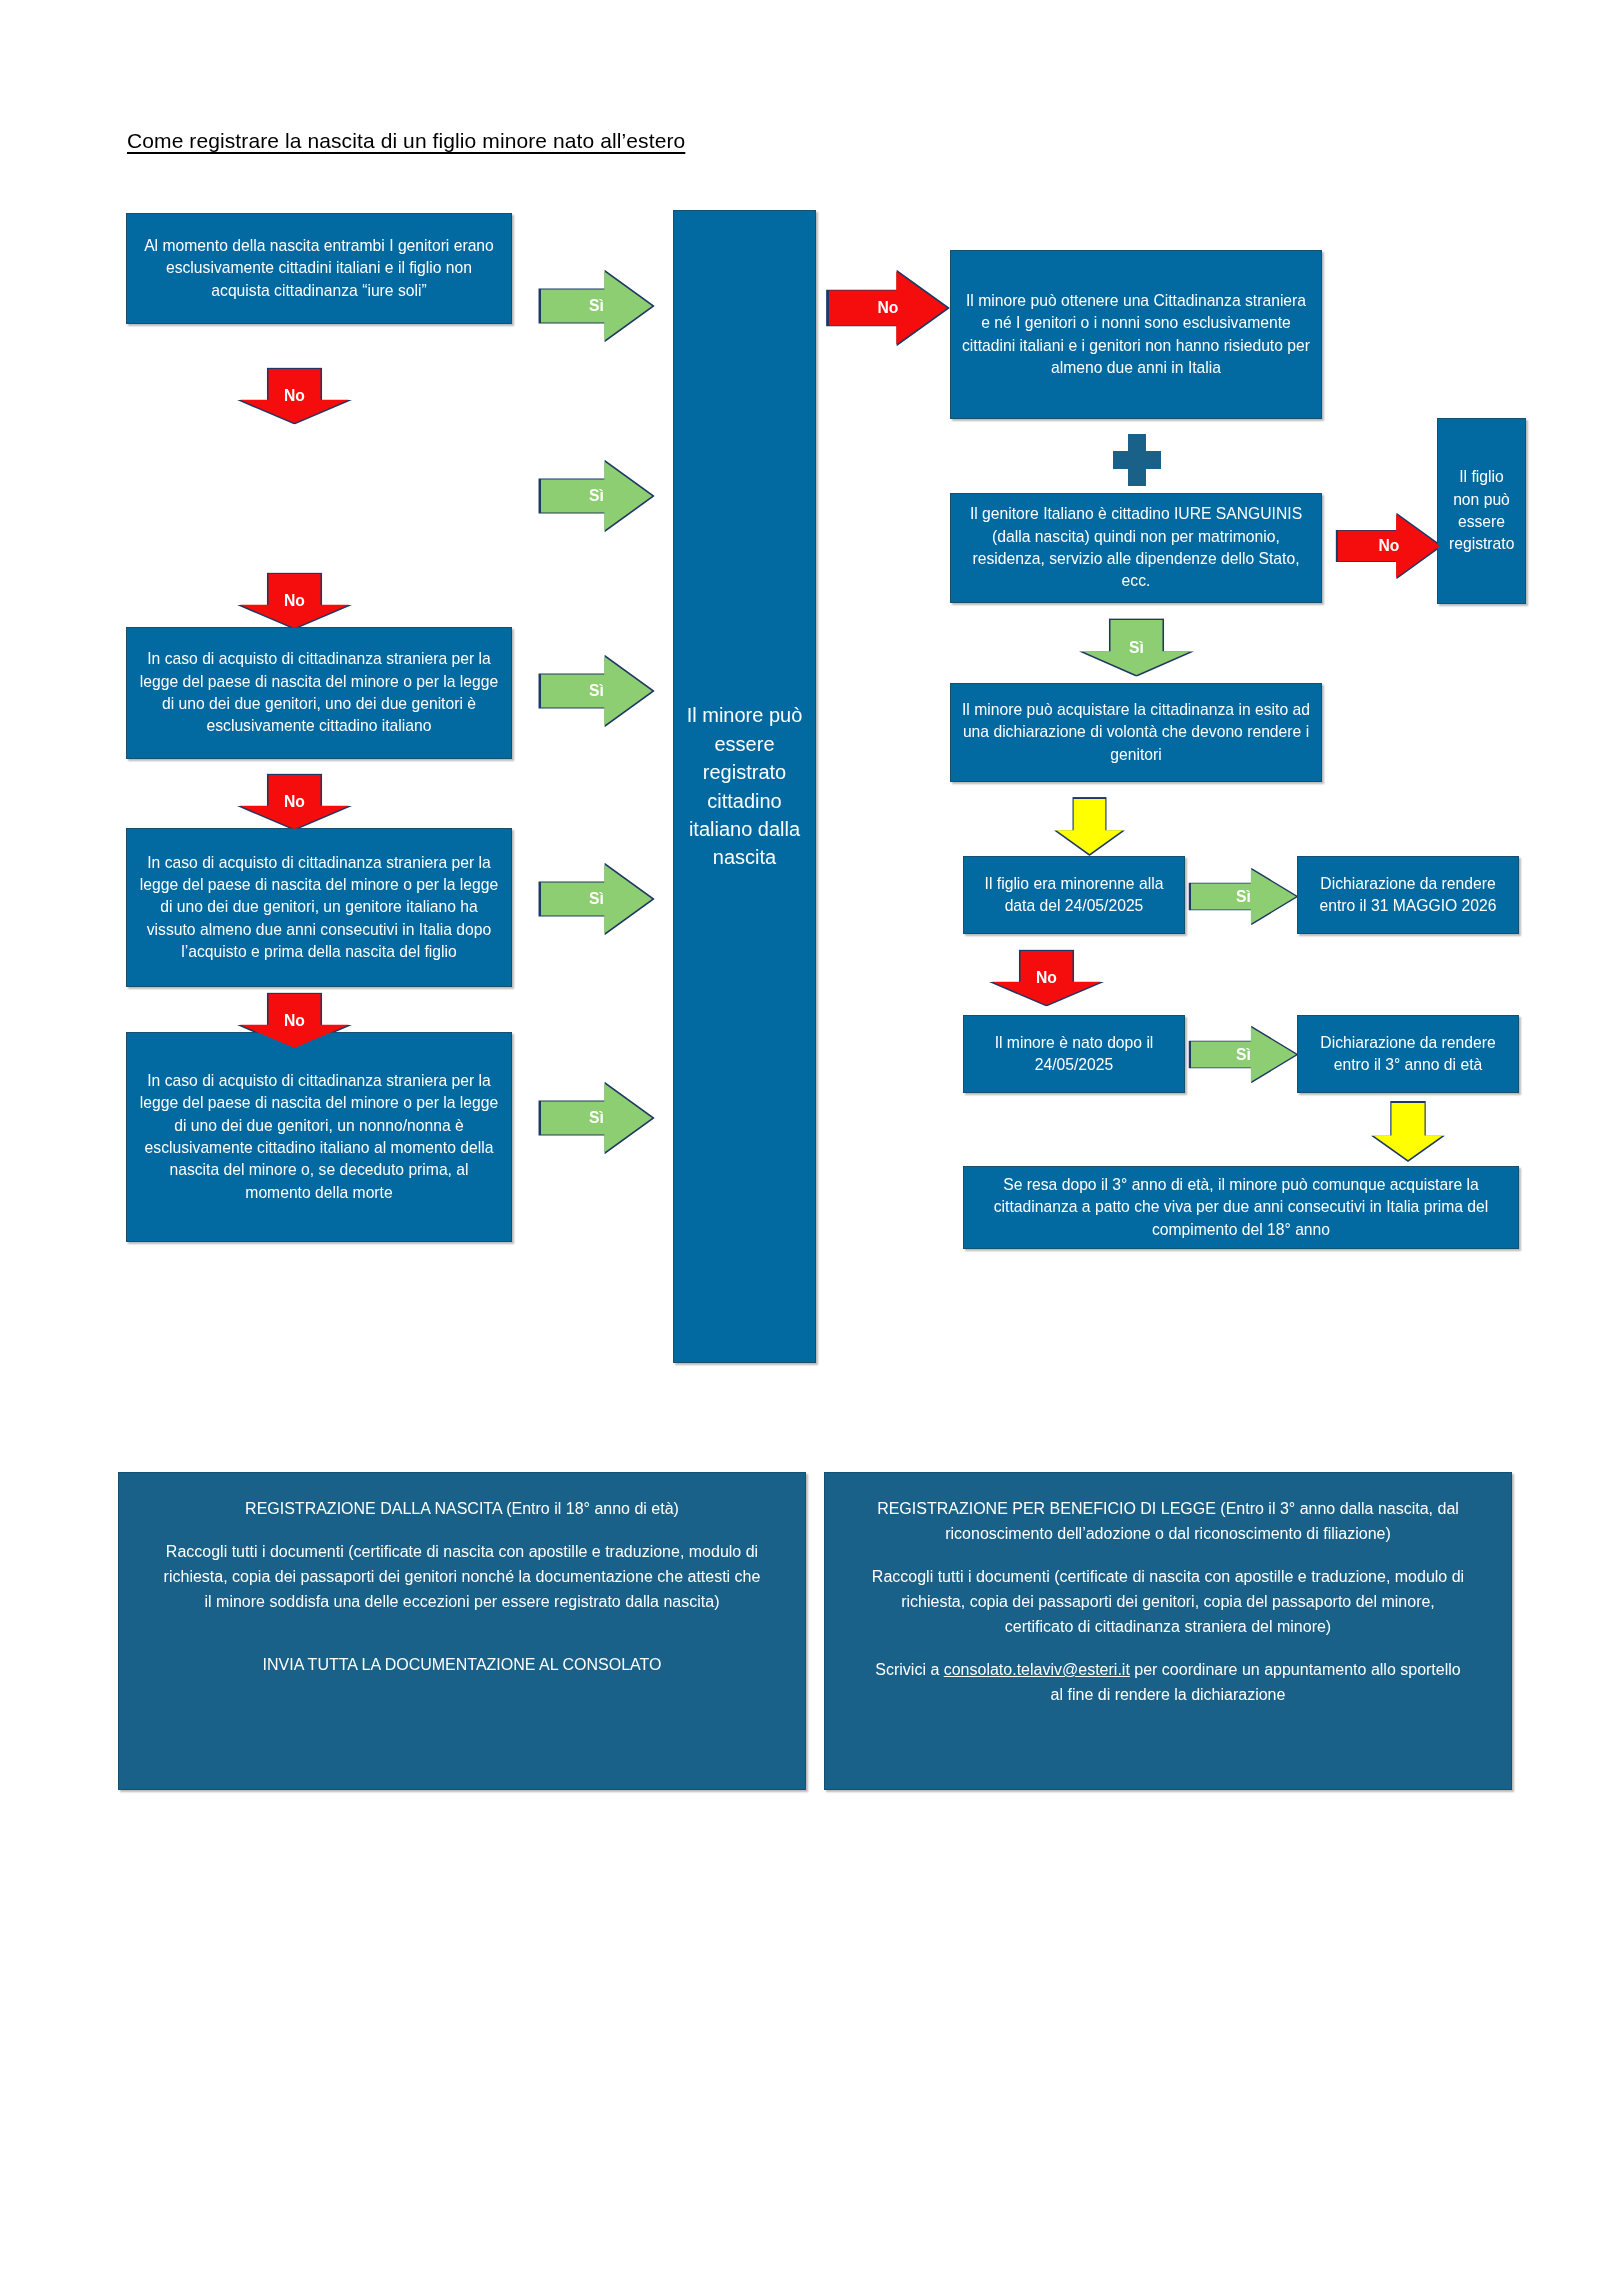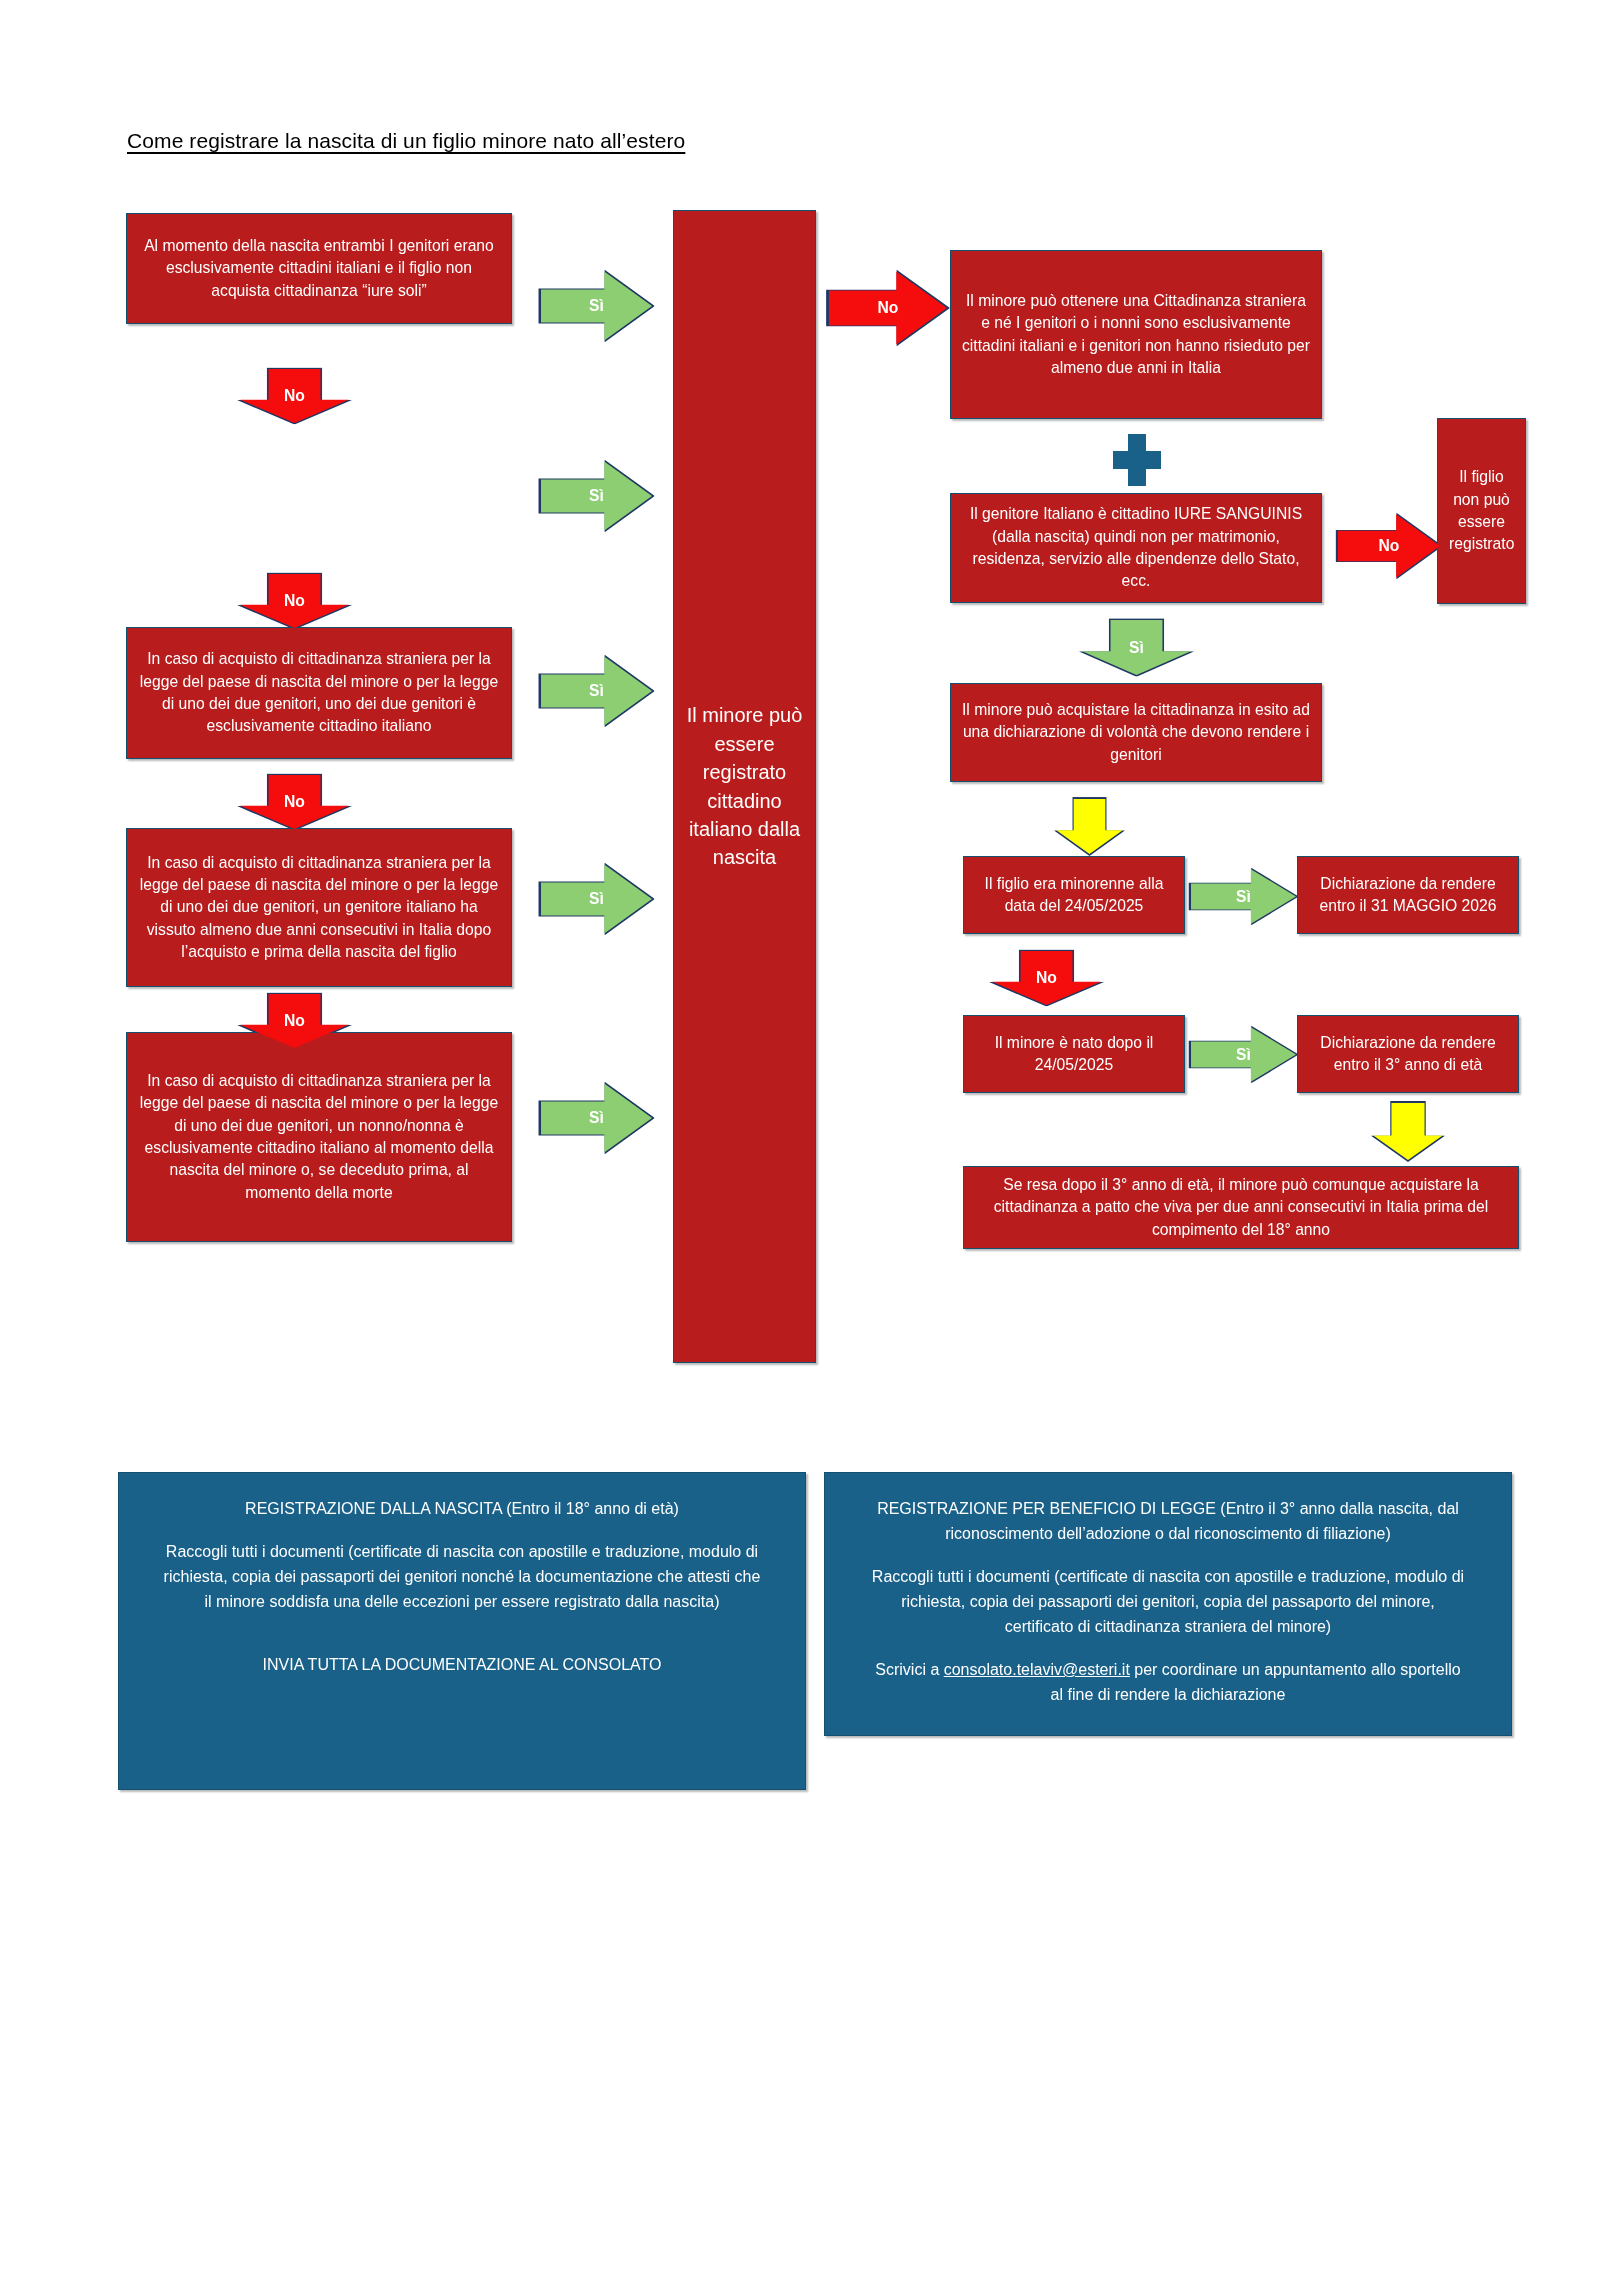--- a/index.html
+++ b/index.html
@@ -21,21 +21,21 @@
     color:#000000;
     text-decoration:underline;
     text-underline-offset:3.7px;
     white-space:nowrap;
     letter-spacing:0.1px;
   }
 
   
   .box{
     position:absolute;
-    background:#b91c1c;
+    background:#0369a1;
     color:#ffffff;
     box-sizing:border-box;
     display:flex;
     align-items:center;
     justify-content:center;
     text-align:center;
     font-size:15.7px;
     line-height:1.42;
     padding:5.5px 11px;
     box-shadow:1.8px 1.8px 1.8px rgba(0,0,0,.28);
@@ -272,20 +272,20 @@
     <span class="txt">Se resa dopo il 3° anno di età, il minore può comunque acquistare la cittadinanza a patto che viva per due anni consecutivi in Italia prima del compimento del 18° anno</span>
   </div>
 
   <div class="panel" style="left:118px;top:1472px;width:688px;height:318px;">
     <p>REGISTRAZIONE DALLA NASCITA (Entro il 18° anno di età)</p>
     <p>Raccogli tutti i documenti (certificate di nascita con apostille e traduzione, modulo di richiesta, copia dei passaporti dei genitori nonché la documentazione che attesti che il minore soddisfa una delle eccezioni per essere registrato dalla nascita)</p>
     <div class="gap"></div>
     <p>INVIA TUTTA LA DOCUMENTAZIONE AL CONSOLATO</p>
   </div>
 
-  <div class="panel" style="left:824px;top:1472px;width:688px;height:264px;">
+  <div class="panel" style="left:824px;top:1472px;width:688px;height:318px;">
     <p>REGISTRAZIONE PER BENEFICIO DI LEGGE (Entro il 3° anno dalla nascita, dal riconoscimento dell’adozione o dal riconoscimento di filiazione)</p>
     <p>Raccogli tutti i documenti (certificate di nascita con apostille e traduzione, modulo di richiesta, copia dei passaporti dei genitori, copia del passaporto del minore, certificato di cittadinanza straniera del minore)</p>
     <p><span>Scrivici a </span><span class="link">consolato.telaviv@esteri.it</span><span> per coordinare un appuntamento allo sportello al fine di rendere la dichiarazione</span></p>
   </div>
 
 </div>
 
 
 </body></html>

